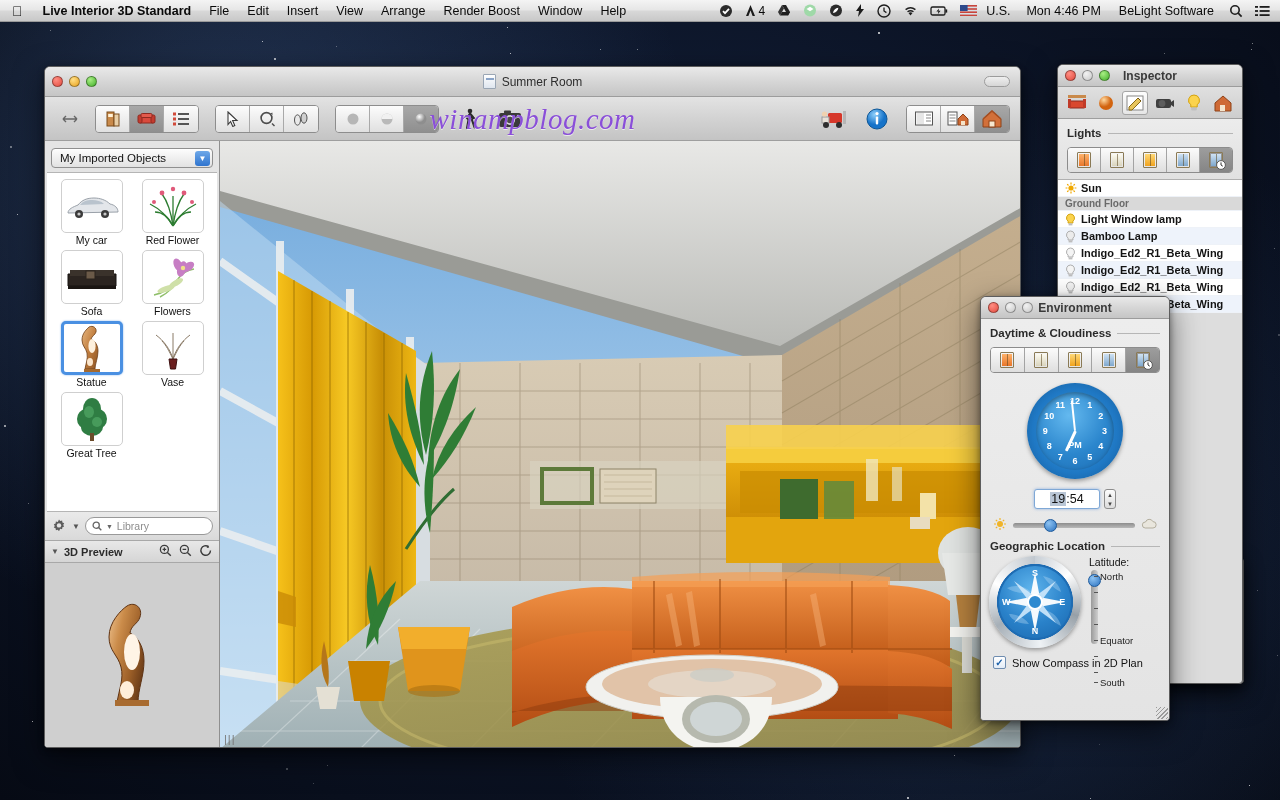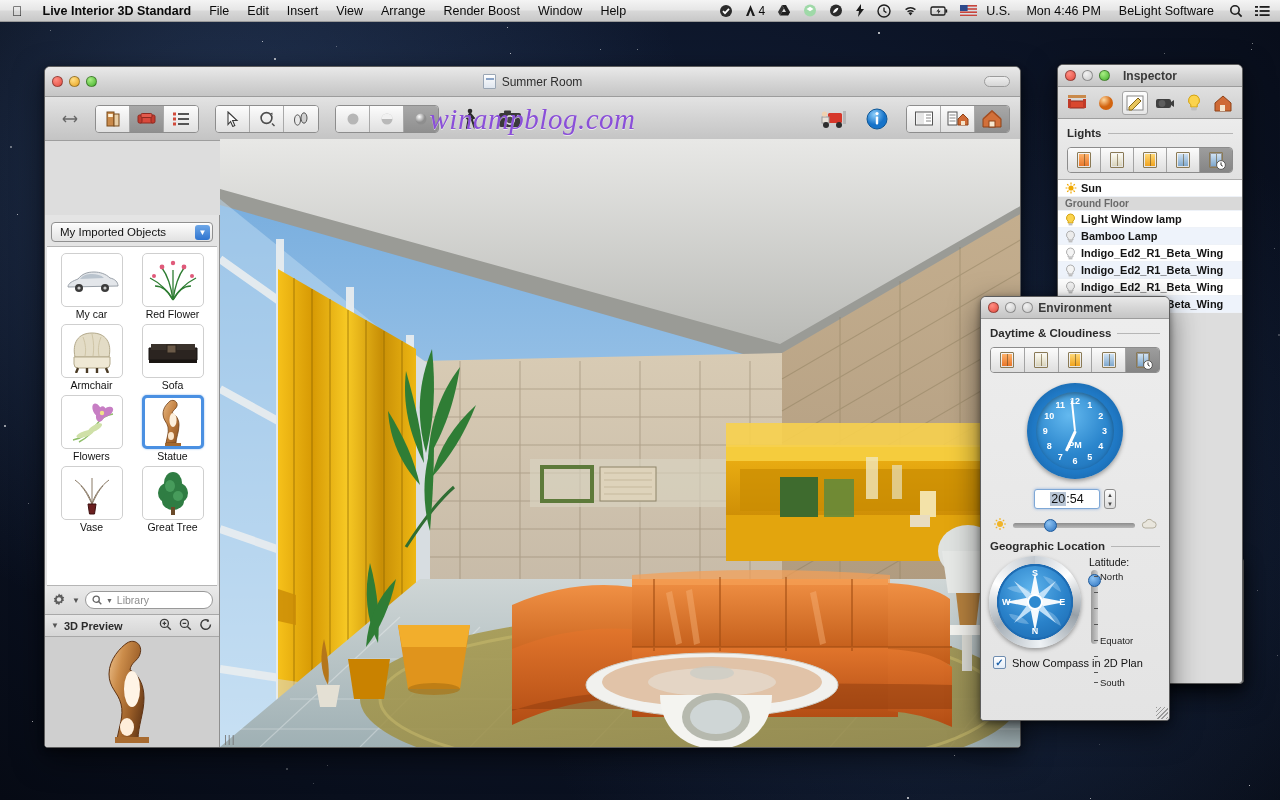--- a/index.html
+++ b/index.html
@@ -84,21 +84,21 @@
   .tbtn:last-child { border-right:none; }
   .tbtn.on { background:linear-gradient(180deg,#a8a8a8,#8f8f8f); }
   .tbtn.plain { border:none; background:none; width:30px; }
   .watermark {
     position:absolute; left:50%; transform:translateX(-50%); top:6px;
     font-family:"Liberation Serif", serif; font-style:italic; font-size:29px;
     color:#8a4fd8; text-shadow:0 1px 0 rgba(255,255,255,.6); white-space:nowrap;
     letter-spacing:.5px;
   }
 
-  #mainbody { position:absolute; left:0; top:74px; right:0; bottom:0; display:flex;align-items:flex-end; }
+  #mainbody { position:absolute; left:0; top:74px; right:0; bottom:0; display:flex; }
 
   
   #sidebar { width:175px; background:#e4e4e4; border-right:1px solid #8f8f8f;
              display:flex; flex-direction:column; }
   .popup {
     margin:7px 6px 4px 6px; height:20px; border-radius:4px;
     border:1px solid #8f8f8f;
     background:linear-gradient(180deg,#fdfdfd,#e2e2e2);
     display:flex; align-items:center; padding:0 0 0 8px; font-size:11.5px; color:#111;
     position:relative; box-shadow:0 1px 0 rgba(255,255,255,.8) inset;
@@ -716,33 +716,20 @@
                   <circle cx="38" cy="9" r="2.4"></circle>
                   <circle cx="27" cy="5" r="2.2"></circle>
                   <circle cx="8" cy="18" r="2"></circle>
                   <circle cx="46" cy="18" r="2"></circle>
                 </g>
               </svg>
           </div>
           <div class="objlabel">Red Flower</div>
         </div>
 
-        <div class="objcell">
-          <div class="objthumb">
-            <svg width="50" height="44" viewBox="0 0 50 44">
-                <path d="M8 28c-3-14 3-24 17-24s20 10 17 24z" fill="#e3dcc6" stroke="#b3a98b"></path>
-                <path d="M7 28h36v7a4 4 0 01-4 4H11a4 4 0 01-4-4z" fill="#efe8d4" stroke="#b3a98b"></path>
-                <g stroke="#4a3a24" stroke-width="2.4">
-                  <path d="M11 39l-2 5M39 39l2 5M20 39v5M30 39v5"></path>
-                </g>
-                <path d="M16 8c3 8 3 14 2 19M25 5c2 9 2 15 1 22M34 8c-3 8-3 14-2 19" stroke="#cfc5a6" stroke-width="1" fill="none"></path>
-              </svg>
-          </div>
-          <div class="objlabel">Armchair</div>
-        </div>
 
         <div class="objcell">
           <div class="objthumb">
             <svg width="56" height="30" viewBox="0 0 56 30">
                 <path d="M4 12h48v12H4z" fill="#2b2420" stroke="#171310"></path>
                 <path d="M6 8h44v6H6z" fill="#3a322b"></path>
                 <rect x="22" y="9" width="9" height="8" fill="#6b5a48" stroke="#2a231c"></rect>
                 <path d="M4 24h48v3H4z" fill="#1a1512"></path>
               </svg>
           </div>
@@ -1337,21 +1324,21 @@
           <span class="cnum" style="left:31%; top:17%;">11</span>
           <span class="hand" id="hourhand" style="width: 3px; height: 22px; left: calc(50% - 1.5px); top: calc(50% - 22px); transform: rotate(205deg);"></span>
           <span class="hand" id="minhand" style="width: 2px; height: 31px; left: calc(50% - 1px); top: calc(50% - 31px); transform: rotate(354deg);"></span>
           <span class="ampm">PM</span>
         </div>
       </div>
     </div>
 
     <div class="timerow">
       <div class="timefield">
-        <span class="hl">20</span>
+        <span class="hl">19</span>
           <span>:54</span>
       </div>
       <div class="stepper">
         <div>▲</div>
         <div>▼</div>
       </div>
     </div>
 
     <div class="sliderrow">
       <span>

